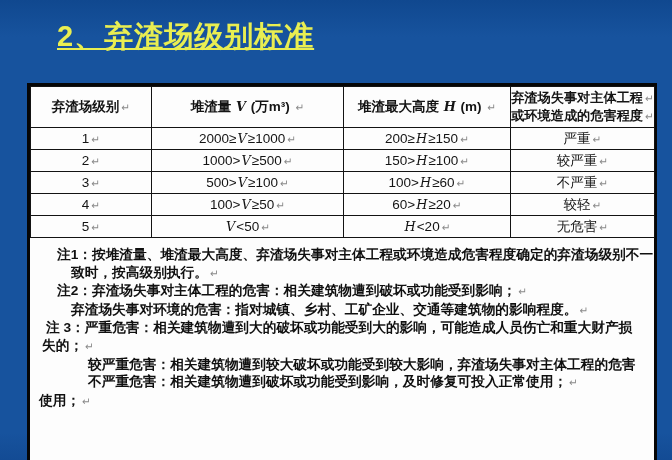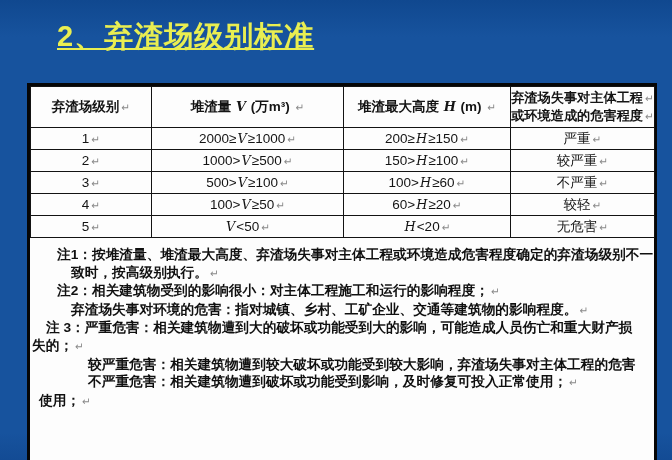--- a/index.html
+++ b/index.html
@@ -43,21 +43,21 @@
     vertical-align:baseline;
   }
   .notes {
     padding-top:8px; font-size:13.7px; font-weight:600; color:#101010;
     line-height:17.6px;
   }
   .note-line { white-space:nowrap; }
   .ind-note  { padding-left:27px; }
   .ind-hang  { padding-left:41px; }
   .ind-note3 { padding-left:16px; }
-  .ind-flush0{ padding-left:2px;  }
+  .ind-flush0{ padding-left:2px;margin-left:10px;  }
   .ind-flush1{ padding-left:9px;  }
   .ind-deep  { padding-left:58px; }
 </style>
 </head>
 <body>
 
 <div class="slide">
 
   <div class="slide-title">2、弃渣场级别标准</div>
 
@@ -111,21 +111,21 @@
           <td class="fml"><span><i>V</i>&lt;50</span><span class="rm">↵</span></td>
           <td class="fml"><span><i>H</i>&lt;20</span><span class="rm">↵</span></td>
           <td><span>无危害</span><span class="rm">↵</span></td>
         </tr>
       </tbody>
     </table>
 
     <div class="notes">
       <div class="note-line ind-note"><span>注1：按堆渣量、堆渣最大高度、弃渣场失事对主体工程或环境造成危害程度确定的弃渣场级别不一</span></div>
       <div class="note-line ind-hang"><span>致时，按高级别执行。</span><span class="rm">↵</span></div>
-      <div class="note-line ind-note"><span>注2：相关建筑物受到的影响很小：对主体工程施工和运行的影响程度；</span><span class="rm">↵</span></div>
+      <div class="note-line ind-note"><span>注2：弃渣场失事对主体工程的危害：相关建筑物遭到破坏或功能受到影响；</span><span class="rm">↵</span></div>
       <div class="note-line ind-hang"><span>弃渣场失事对环境的危害：指对城镇、乡村、工矿企业、交通等建筑物的影响程度。</span><span class="rm">↵</span></div>
       <div class="note-line ind-note3"><span>注 3：严重危害：相关建筑物遭到大的破坏或功能受到大的影响，可能造成人员伤亡和重大财产损</span></div>
       <div class="note-line ind-flush0"><span>失的；</span><span class="rm">↵</span></div>
       <div class="note-line ind-deep"><span>较严重危害：相关建筑物遭到较大破坏或功能受到较大影响，弃渣场失事对主体工程的危害</span></div>
       <div class="note-line ind-deep"><span>不严重危害：相关建筑物遭到破坏或功能受到影响，及时修复可投入正常使用；</span><span class="rm">↵</span></div>
       <div class="note-line ind-flush1"><span>使用；</span><span class="rm">↵</span></div>
     </div>
 
   </div>
 </div>

